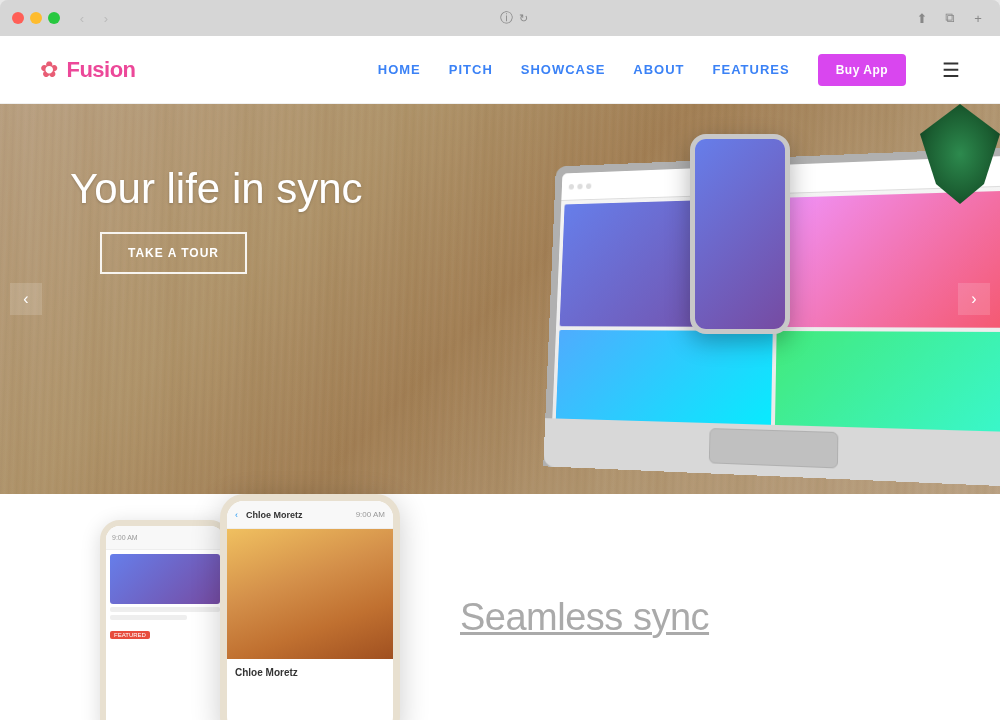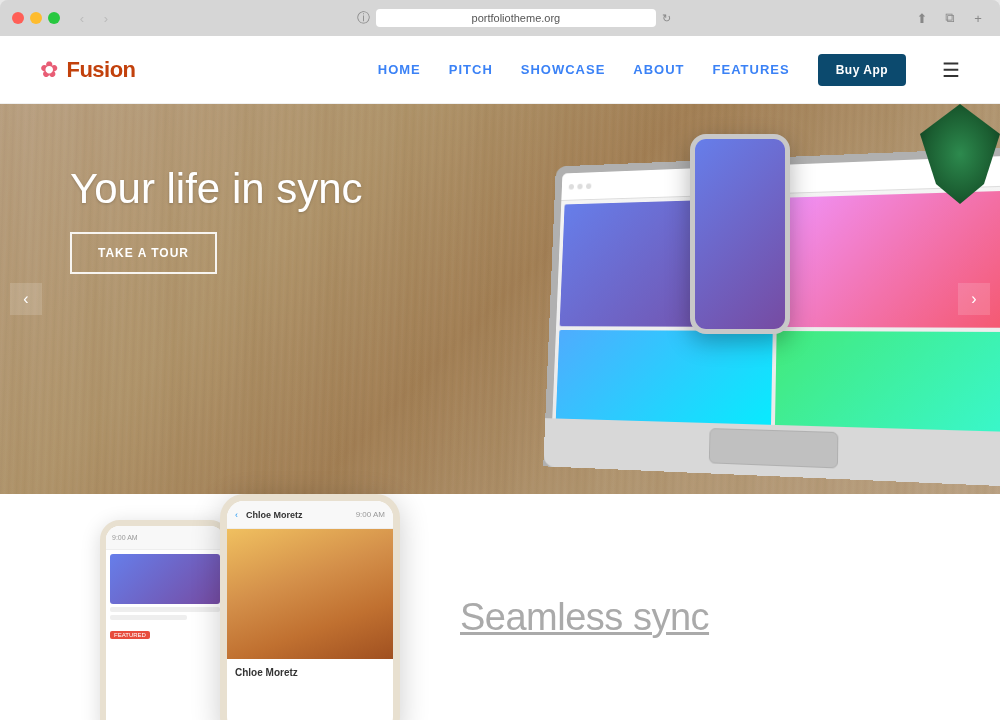--- a/index.html
+++ b/index.html
@@ -119,39 +119,39 @@
       align-items: center;
       gap: 8px;
     }
     .logo-icon {
       color: #e85d75;
       font-size: 22px;
     }
     .logo-text {
       font-size: 22px;
       font-weight: 600;
-      color: #c2410c;
+      color: #ec4899;
       letter-spacing: -0.5px;
     }
     .nav-links {
       display: flex;
       align-items: center;
       gap: 28px;
     }
     .nav-link {
       font-size: 13px;
       font-weight: 600;
       color: #3b82f6;
       text-decoration: none;
       letter-spacing: 1px;
       text-transform: uppercase;
       cursor: pointer;
     }
     .buy-btn {
-      background: #0c4a6e;
+      background: #d946ef;
       color: white;
       border: none;
       border-radius: 4px;
       padding: 9px 18px;
       font-size: 12px;
       font-weight: 600;
       cursor: pointer;
       letter-spacing: 0.5px;
     }
     .hamburger {
@@ -227,20 +227,21 @@
       display: inline-block;
       border: 2px solid rgba(255,255,255,0.9);
       color: white;
       padding: 12px 26px;
       font-size: 12px;
       font-weight: 600;
       letter-spacing: 1px;
       text-transform: uppercase;
       cursor: pointer;
       background: transparent;
+      margin-left: 30px;
     }
 
     
     .slider-arrow {
       position: absolute;
       top: 50%;
       transform: translateY(-50%);
       width: 32px;
       height: 32px;
       background: rgba(255,255,255,0.15);
@@ -556,21 +557,20 @@
       <div class="traffic-light tl-red"></div>
       <div class="traffic-light tl-yellow"></div>
       <div class="traffic-light tl-green"></div>
     </div>
     <div class="browser-nav">
       <div class="nav-btn disabled">‹</div>
       <div class="nav-btn disabled">›</div>
     </div>
     <div class="browser-addressbar">
       <span class="info-icon">ⓘ</span>
-      <input class="address-input" type="text" value="portfoliotheme.org" style="">
       <span class="refresh-icon">↻</span>
     </div>
     <div class="browser-actions">
       <div class="action-btn">⬆</div>
       <div class="action-btn">⧉</div>
       <div class="action-btn">+</div>
     </div>
   </div>
 </div>
 

